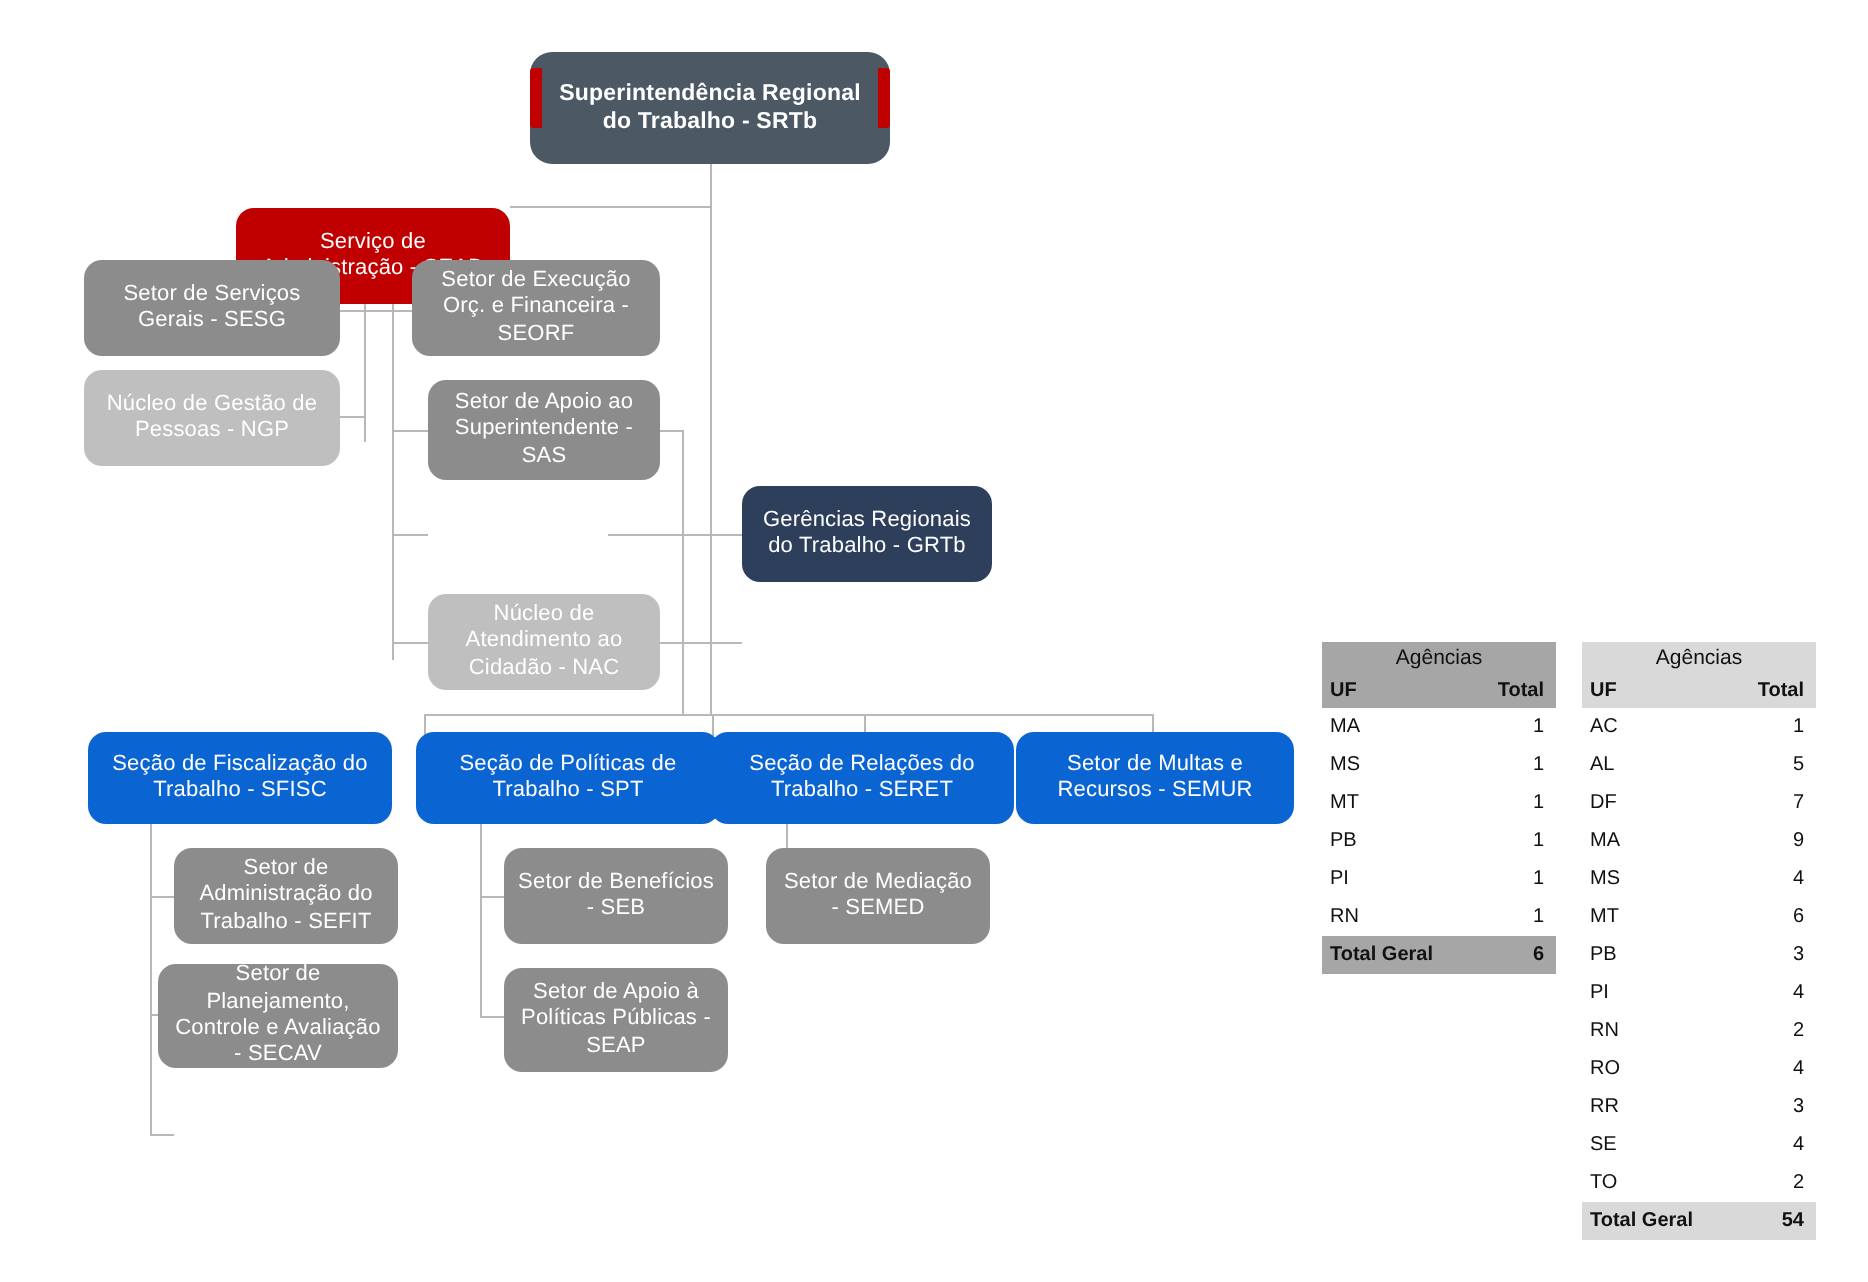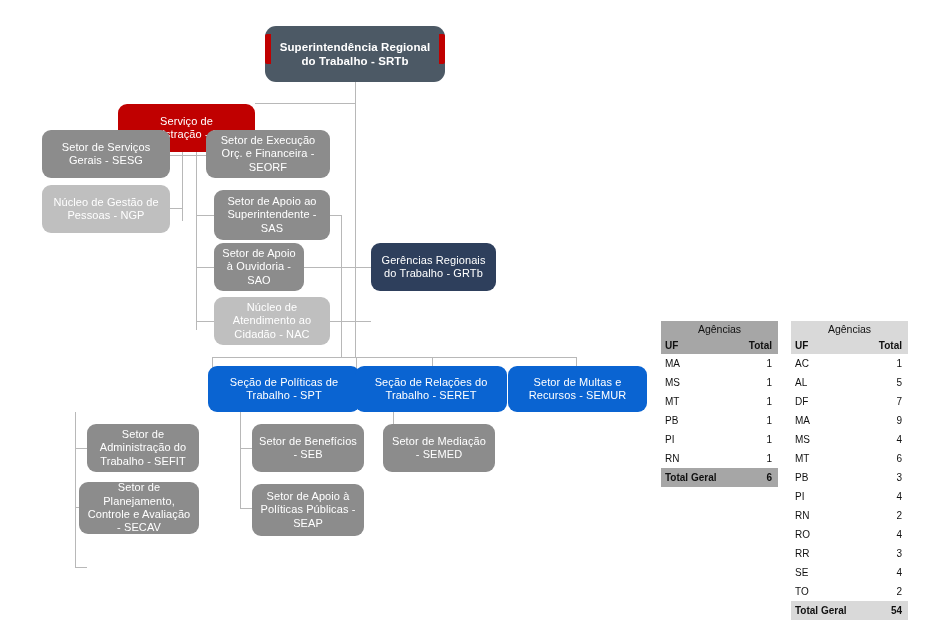--- a/index.html
+++ b/index.html
@@ -172,33 +172,33 @@
   </div>
 
   <div class="node gray" style="left:206px; top:130px; width:124px; height:48px;">
     <span class="label">Setor de Execução Orç. e Financeira - SEORF</span>
   </div>
 
   <div class="node gray" style="left:214px; top:190px; width:116px; height:50px;">
     <span class="label">Setor de Apoio ao Superintendente - SAS</span>
   </div>
 
-  <div class="node gray" style="left:214px; top:243px; width:90px; height:48px;">
-    <span class="label">Setor de Apoio à Ouvidoria - SAO</span>
-  </div>
 
   <div class="node graylite" style="left:214px; top:297px; width:116px; height:48px;">
     <span class="label">Núcleo de Atendimento ao Cidadão - NAC</span>
   </div>
 
   <div class="node navy" style="left:371px; top:243px; width:125px; height:48px;">
     <span class="label">Gerências Regionais do Trabalho - GRTb</span>
   </div>
 
 
+  <div class="node blue" style="left:44px; top:366px; width:152px; height:46px;">
+    <span class="label">Seção de Fiscalização do Trabalho - SFISC</span>
+  </div>
 
   <div class="node blue" style="left:208px; top:366px; width:152px; height:46px;">
     <span class="label">Seção de Políticas de Trabalho - SPT</span>
   </div>
 
   <div class="node blue" style="left:355px; top:366px; width:152px; height:46px;">
     <span class="label">Seção de Relações do Trabalho - SERET</span>
   </div>
 
   <div class="node blue" style="left:508px; top:366px; width:139px; height:46px;">

